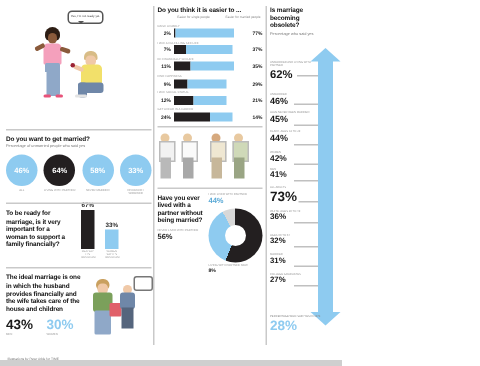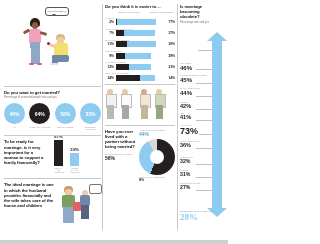--- a/index.html
+++ b/index.html
@@ -171,20 +171,30 @@
           <div class="vblbl">Women say it's important</div>
         </div>
       </div>
     </div>
 
     <div class="rule hrule" style="position:relative;width:97px;margin:5px 0 3px 0;"></div>
 
     <div style="display:flex;gap:4px;">
       <div style="width:52px;">
         <div class="qh">The ideal marriage is one in which the husband provides financially and the wife takes care of the house and children</div>
+        <div class="split">
+          <div>
+            <div class="bignum">43%</div>
+            <div class="splbl">Men</div>
+          </div>
+          <div>
+            <div class="bignum blue">30%</div>
+            <div class="splbl">Women</div>
+          </div>
+        </div>
       </div>
 
       <div style="position:relative;width:40px;height:46px;">
         <div class="fig" style="left:4px;top:4px;width:9px;height:8px;background:#c9a05f;border-radius:4px;"></div>
         <div class="fig" style="left:5px;top:7px;width:7px;height:7px;background:#f0c9a8;border-radius:3px;"></div>
         <div class="fig" style="left:2px;top:13px;width:13px;height:13px;background:#7ba05b;border-radius:2px;"></div>
         <div class="fig" style="left:3px;top:25px;width:11px;height:16px;background:#8fa8c8;border-radius:1px;"></div>
         <div class="fig" style="left:13px;top:20px;width:8px;height:9px;background:#e0606a;border-radius:1px;"></div>
         <div class="fig" style="left:22px;top:8px;width:6px;height:6px;background:#f0c9a8;border-radius:3px;"></div>
         <div class="fig" style="left:20px;top:13px;width:10px;height:11px;background:#6f87a8;border-radius:2px;"></div>
@@ -317,20 +327,24 @@
 
   <div class="colR">
     <div class="qh" style="width:33px;">Is marriage becoming obsolete?</div>
     <div class="sub" style="width:33px;">Percentage who said yes</div>
 
     <div class="arrowcol">
       <div class="arrowhead"></div>
       <div class="arrowbar"></div>
       <div class="arrowtail"></div>
 
+      <div class="ritem" style="top:17px;">
+        <div class="rtxt">Unmarried and living with partner</div>
+        <div class="rnum" style="font-size:7.5px;">62%</div>
+      </div>
       <div class="tick" style="left:18px;top:26px;width:14px;"></div>
 
       <div class="ritem" style="top:38px;">
         <div class="rtxt">Unmarried</div>
         <div class="rnum" style="font-size:6px;">46%</div>
       </div>
       <div class="tick" style="left:16px;top:45px;width:16px;"></div>
 
       <div class="ritem" style="top:50px;">
         <div class="rtxt">Have never been married</div>
@@ -381,20 +395,20 @@
       <div class="tick" style="left:16px;top:153px;width:16px;"></div>
 
       <div class="ritem" style="top:158px;">
         <div class="rtxt">College graduates</div>
         <div class="rnum" style="font-size:5.2px;">27%</div>
       </div>
       <div class="tick" style="left:16px;top:166px;width:16px;"></div>
 
       <div class="ritem" style="top:186px;width:40px;">
         <div class="rtxt" style="color:#8a8a8a;">Percentage who said yes in 1978</div>
-        <div class="rnum" style="font-size:9px;color:#8ecbf0;font-family:Liberation Serif, serif;">28%</div>
+        <div class="rnum" style="font-size:9px;color:#8ecbf0;">28%</div>
       </div>
     </div>
   </div>
 
   <div class="credit">Illustrations by Peter Arkle for TIME</div>
   <div class="botbar"></div>
 </div>
 
 </body></html>

